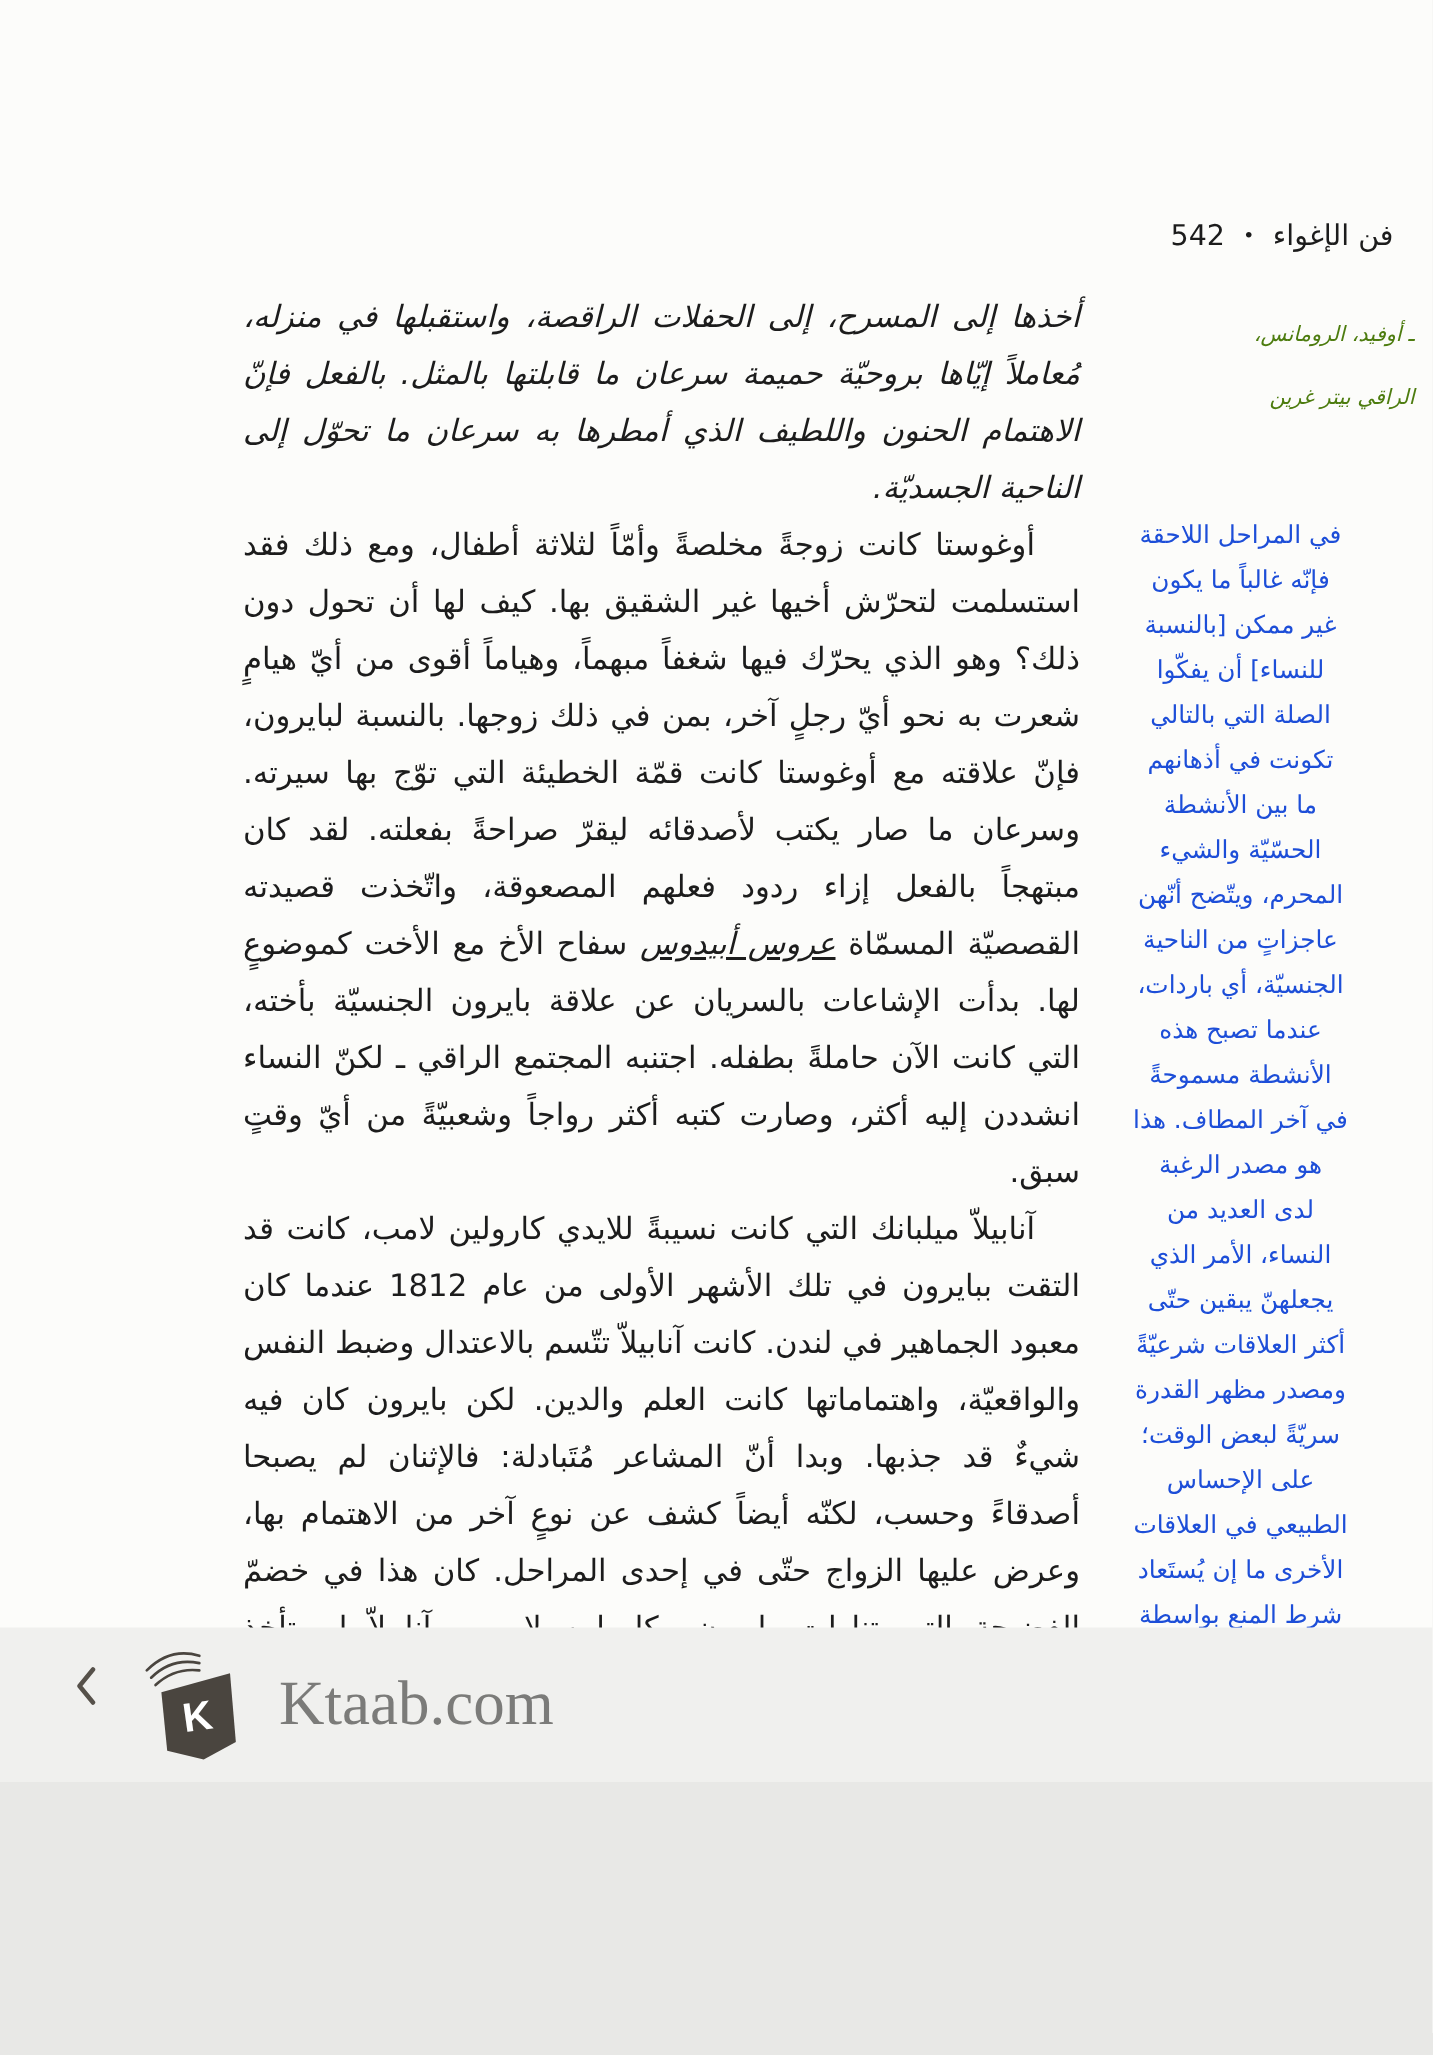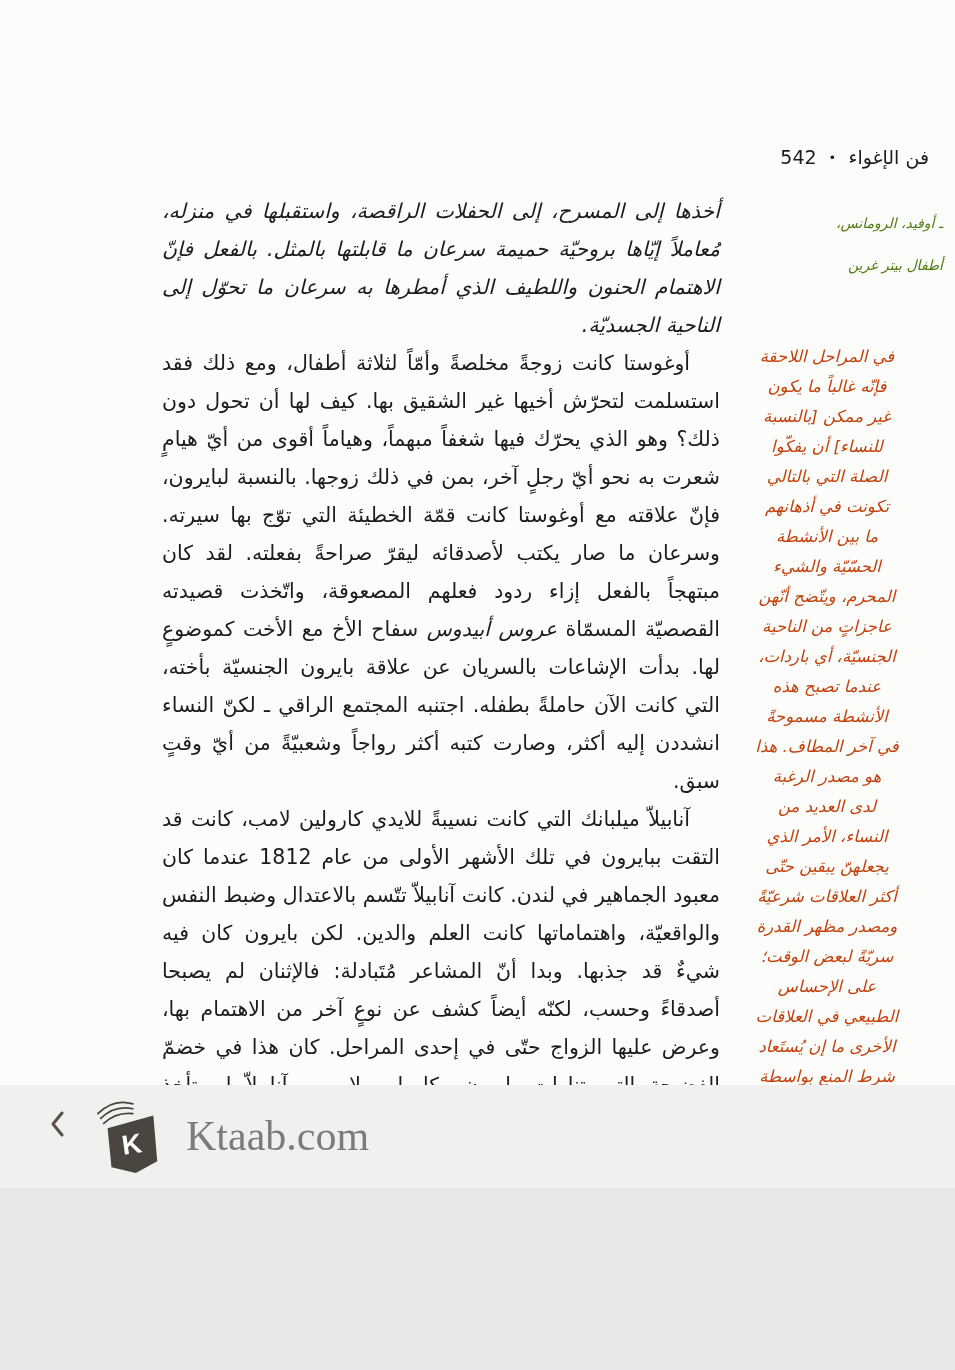--- a/index.html
+++ b/index.html
@@ -27,27 +27,27 @@
     color:#4d7c0f;
   }
   
   .main{
     position:absolute;top:192px;left:162px;right:235px;
     direction:rtl;text-align:justify;
     font-size:20.5px;line-height:38px;
   }
   .para{margin:0;text-indent:30px;}
   .para.no-indent{text-indent:0;font-style:italic;}
-  .italic{font-style:italic;}
+  .italic{font-style:italic;text-decoration:underline;}
   
   .margin-note{
     position:absolute;top:342px;right:12px;width:232px;
     direction:rtl;text-align:center;
-    font-size:16.5px;font-style:italic;line-height:30px;
-    color:#c2410c;
+    font-size:16.5px;line-height:30px;
+    color:#1d4ed8;
   }
   
   .footer{
     position:absolute;left:0;bottom:0;width:100%;height:103px;
     background:var(--footer_bg,#f0f0ee);
   }
   .logo{
     position:absolute;left:92px;top:12px;
     display:flex;align-items:center;gap:20px;
   }
@@ -62,21 +62,21 @@
 <body>
 
 <div class="page">
 
   <div class="header" dir="rtl">
     <span>فن الإغواء</span><span class="bullet">•</span><span>542</span>
   </div>
 
   <div class="citation" dir="rtl">
       <div class="line">ـ أوفيد، الرومانس،</div>
-      <div class="line">أطفال بيتر غرين</div>
+      <div class="line">الراقي بيتر غرين</div>
     </div>
 
   <div class="main" dir="rtl">
     <p class="para no-indent"><span>أخذها إلى المسرح، إلى الحفلات الراقصة، واستقبلها في منزله، مُعاملاً إيّاها بروحيّة حميمة سرعان ما قابلتها بالمثل. بالفعل فإنّ الاهتمام الحنون واللطيف الذي أمطرها به سرعان ما تحوّل إلى الناحية الجسديّة.</span></p>
     <p class="para"><span>أوغوستا كانت زوجةً مخلصةً وأمّاً لثلاثة أطفال، ومع ذلك فقد استسلمت لتحرّش أخيها غير الشقيق بها. كيف لها أن تحول دون ذلك؟ وهو الذي يحرّك فيها شغفاً مبهماً، وهياماً أقوى من أيّ هيامٍ شعرت به نحو أيّ رجلٍ آخر، بمن في ذلك زوجها. بالنسبة لبايرون، فإنّ علاقته مع أوغوستا كانت قمّة الخطيئة التي توّج بها سيرته. وسرعان ما صار يكتب لأصدقائه ليقرّ صراحةً بفعلته. لقد كان مبتهجاً بالفعل إزاء ردود فعلهم المصعوقة، واتّخذت قصيدته القصصيّة المسمّاة </span><span class="italic">عروس أبيدوس</span><span> سفاح الأخ مع الأخت كموضوعٍ لها. بدأت الإشاعات بالسريان عن علاقة بايرون الجنسيّة بأخته، التي كانت الآن حاملةً بطفله. اجتنبه المجتمع الراقي ـ لكنّ النساء انشددن إليه أكثر، وصارت كتبه أكثر رواجاً وشعبيّةً من أيّ وقتٍ سبق.</span></p>
     <p class="para"><span>آنابيلاّ ميلبانك التي كانت نسيبةً للايدي كارولين لامب، كانت قد التقت ببايرون في تلك الأشهر الأولى من عام 1812 عندما كان معبود الجماهير في لندن. كانت آنابيلاّ تتّسم بالاعتدال وضبط النفس والواقعيّة، واهتماماتها كانت العلم والدين. لكن بايرون كان فيه شيءٌ قد جذبها. وبدا أنّ المشاعر مُتَبادلة: فالإثنان لم يصبحا أصدقاءً وحسب، لكنّه أيضاً كشف عن نوعٍ آخر من الاهتمام بها، وعرض عليها الزواج حتّى في إحدى المراحل. كان هذا في خضمّ الفضيحة التي تناولت بايرون وكارولين لامب، وآنابيلاّ لم تأخذ العرض على محمل الجدّ. تتبّعت سيرته عن بعد عبر الأشهر القليلة التي تلت، وسمعت الإشاعات المزعجة عن السفاح. ومع ذلك فقد كتبت في عام 1813، رسالةً لخالتها تقول فيها، «أنا أعتبر أنّ معرفته أمرٌ مرغوبٌ فيه جدّاً لدرجة أنّي مستعدّة لأن أجلب على نفسي المخاطرة بأن أُدعى عابثةً من أجل الاستمتاع بها.» بعد أن قرأت أشعاره الجديدة كتبت أنّ «وصفه للحبّ يكاد يجعلني </span><span class="italic">أنا</span><span> في حالة حبّ.» كانت تنمّي هوساً ببايرون الذي سرعان ما سمع بهذا الهوس. جدّدا صداقتهما، وفي عام 1814 تقدّم بطلب الزواج ثانيةً؛ فقبلت هذه المرّة. بايرون كان ملاكاً ساقطاً وكانت هي من سيصلحه.</span></p>
   </div>
 
   <div class="margin-note" dir="rtl">
       <div class="line">في المراحل اللاحقة</div>

